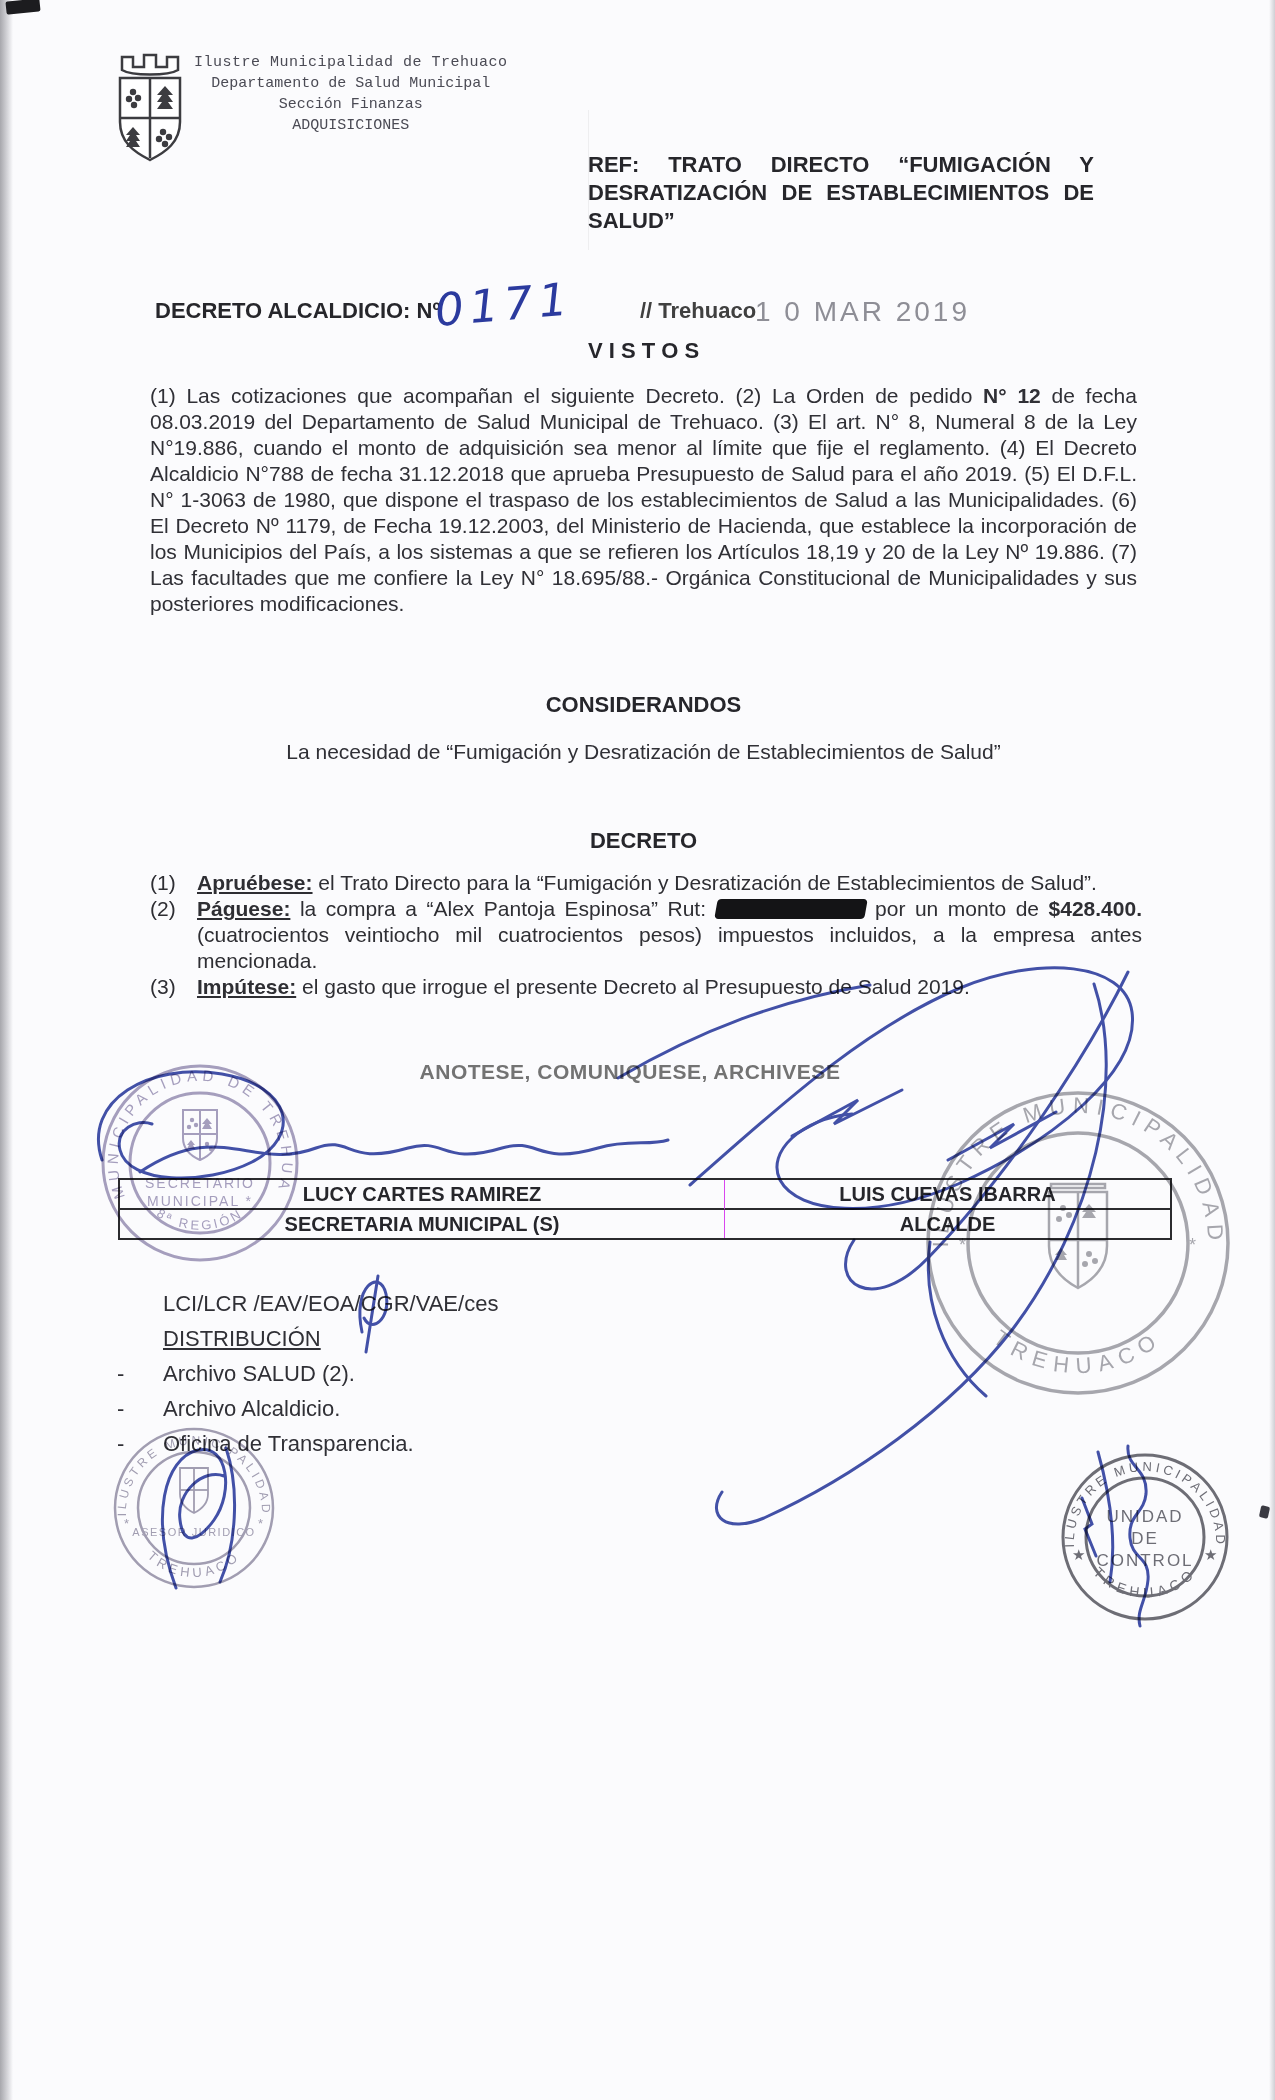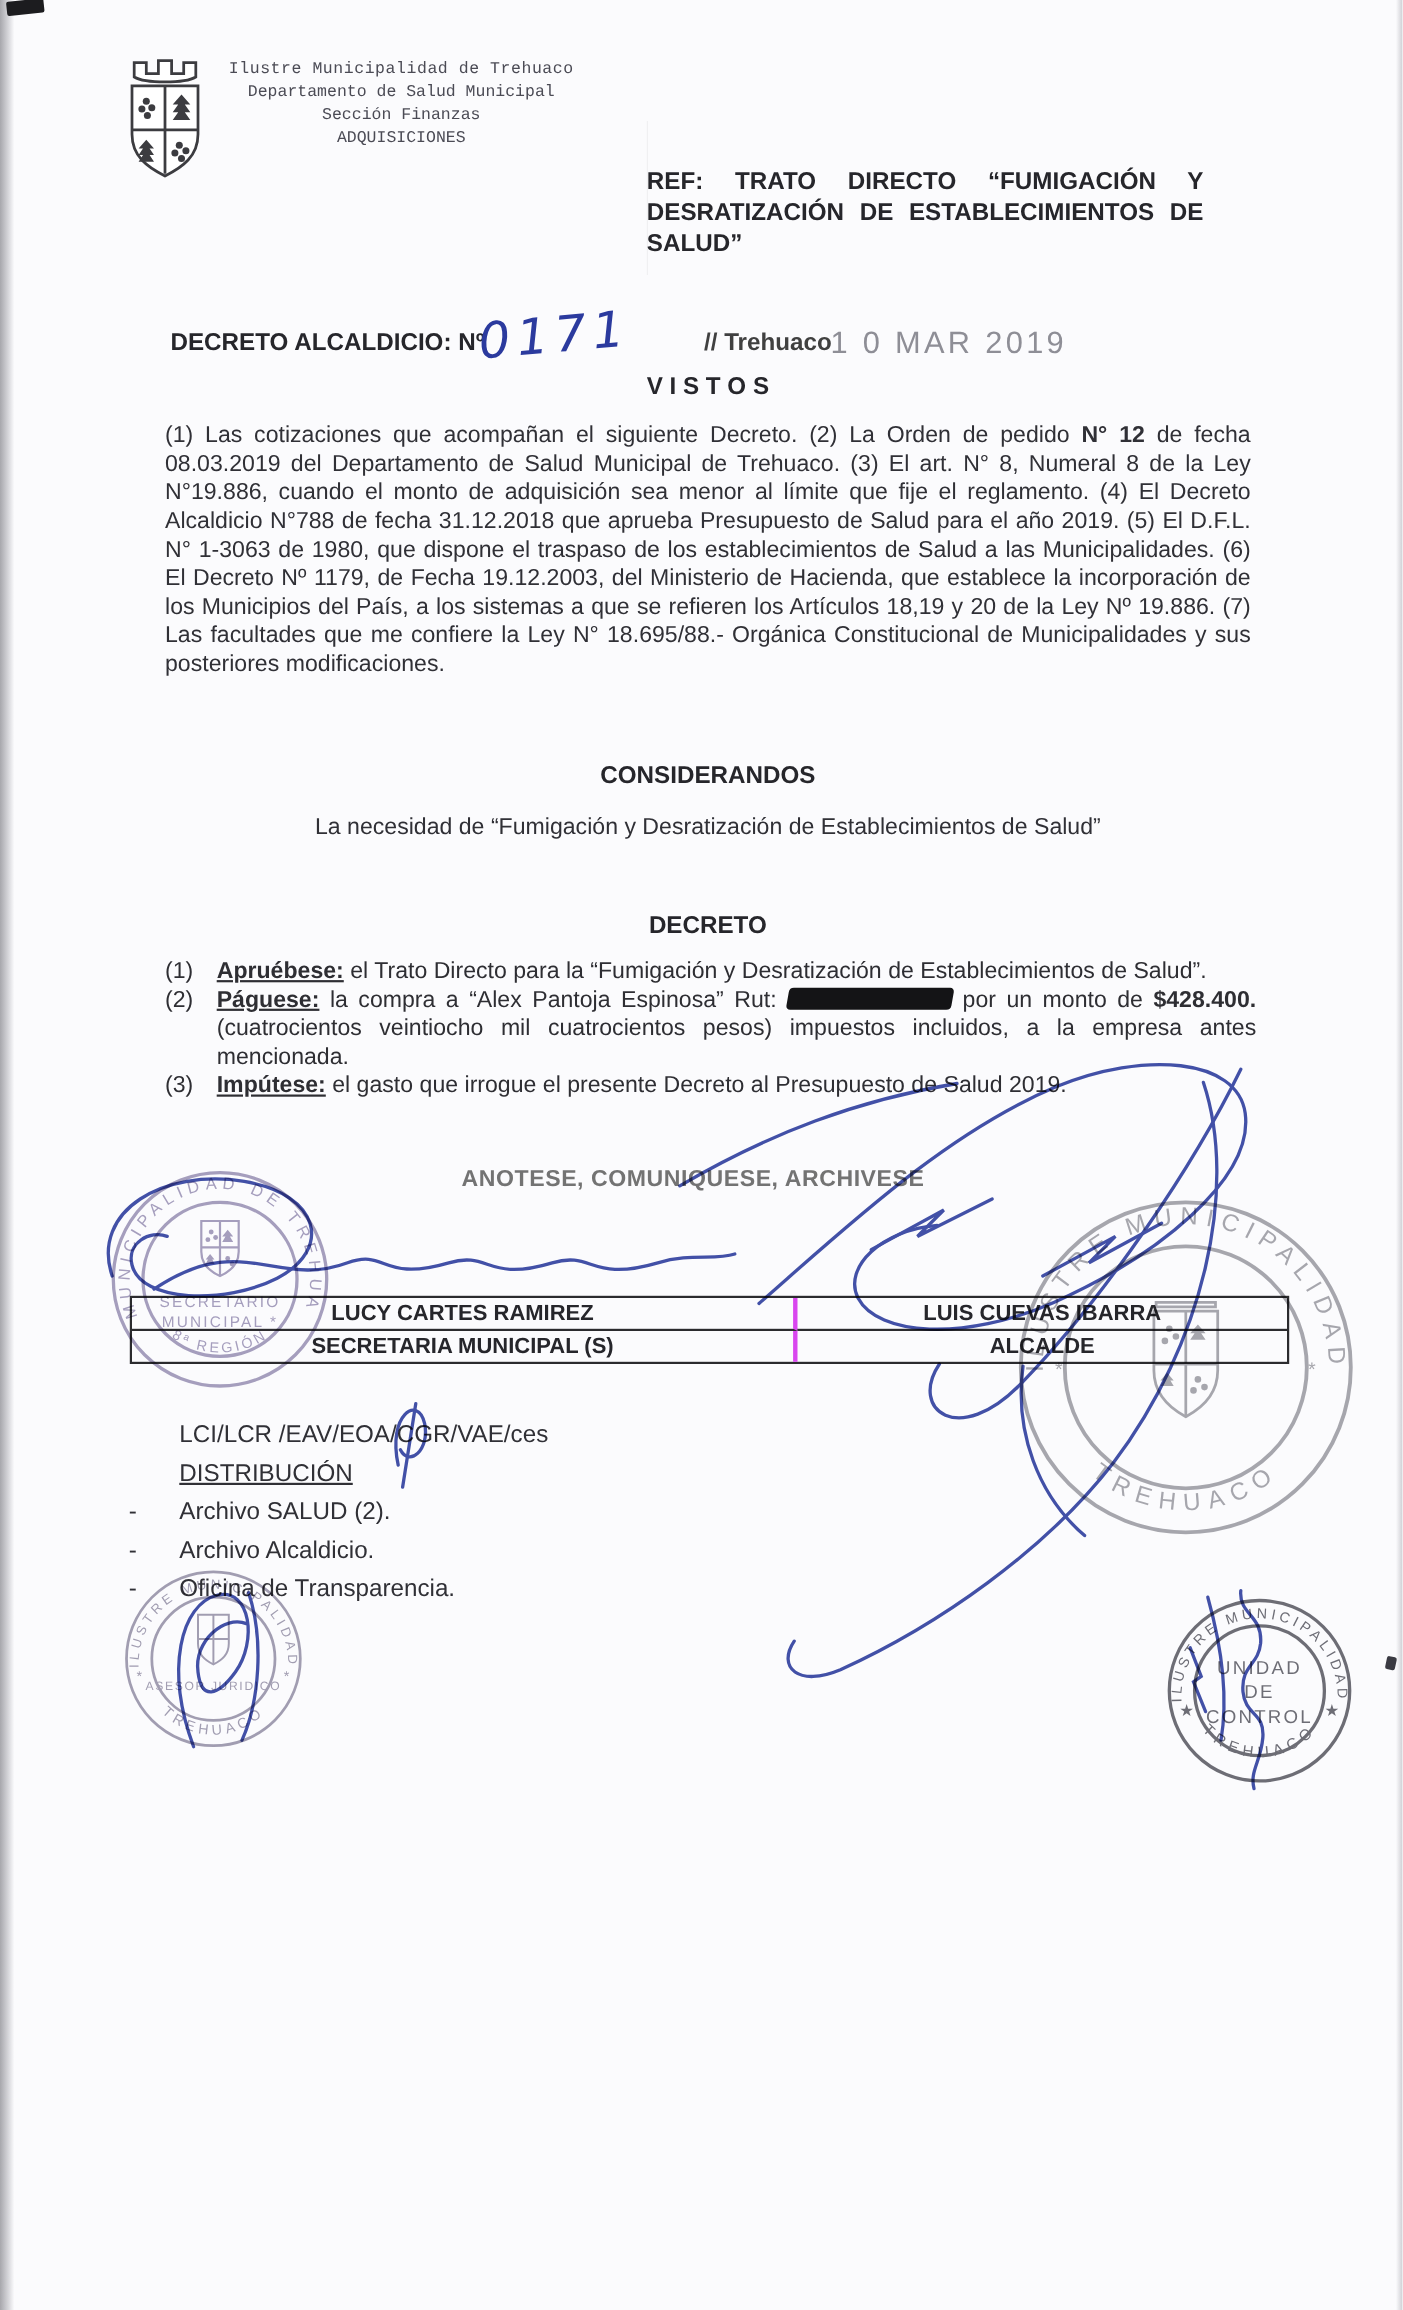--- a/index.html
+++ b/index.html
@@ -11,21 +11,21 @@
   .edge-left{position:absolute;left:0;top:0;width:13px;height:2100px;
     background:linear-gradient(90deg,#a7a7ac,#d8d8dc 60%,rgba(216,216,220,0));}
   .edge-right{position:absolute;right:0;top:0;width:6px;height:2100px;
     background:linear-gradient(270deg,#cfcfd4,rgba(207,207,212,0));}
   .corner-mark{position:absolute;left:6px;top:0;width:34px;height:13px;background:#1c1c1f;
     transform:rotate(-6deg);border-radius:2px;}
   .fold-line{position:absolute;left:588px;top:110px;width:1px;height:140px;background:rgba(0,0,0,0.05);}
   .right-dash{position:absolute;left:1260px;top:1506px;width:9px;height:12px;background:#3a3a42;border-radius:2px;transform:rotate(12deg);}
 
   
-  .org-header{position:absolute;left:106px;top:40px;display:flex;gap:14px;}
+  .org-header{position:absolute;left:106px;top:40px;display:flex;}
   .crest{width:88px;height:128px;flex:none;}
   .org-lines{font-family:"Liberation Mono",monospace;font-size:15px;line-height:21px;
     color:#4b4b55;text-align:center;margin-top:12px;white-space:nowrap;}
   .org-lines div:first-child{letter-spacing:.5px;}
 
   
   .ref-block{position:absolute;left:588px;top:151px;width:506px;font-weight:bold;
     font-size:22px;line-height:28px;text-align:justify;color:#26262b;}
 
   
@@ -51,21 +51,21 @@
   .d-label{font-weight:bold;text-decoration:underline;}
   .redact{display:inline-block;width:150px;height:20px;background:#141416;border-radius:4px;
     transform:skewX(-10deg);vertical-align:-3px;}
 
   .closing-line{position:absolute;left:150px;top:1060px;width:960px;text-align:center;
     font-weight:bold;font-size:21px;color:#737373;letter-spacing:.5px;}
 
   
   .sig-table{position:absolute;left:118px;top:1178px;width:1050px;border:2px solid #2b2b2e;
     display:grid;grid-template-columns:605px 1fr;background:rgba(255,255,255,0.0);}
-  .sig-cell{border-right:4px solid #d946ef;text-align:center;font-weight:bold;font-size:20px;
+  .sig-cell{border-right:1px solid #d946ef;text-align:center;font-weight:bold;font-size:20px;
     color:#26262b;padding:3px 0 2px 0;border-bottom:2px solid #2b2b2e;}
   .sig-cell.last{border-right:none;}
   .sig-cell.row2{border-bottom:none;}
 
   
   .footer-block{position:absolute;left:163px;top:1286px;font-size:22px;line-height:35px;color:#303036;}
   .dist-title{text-decoration:underline;}
   .dist-item{position:relative;}
   .dist-dash{position:absolute;left:-46px;top:0;}
 

